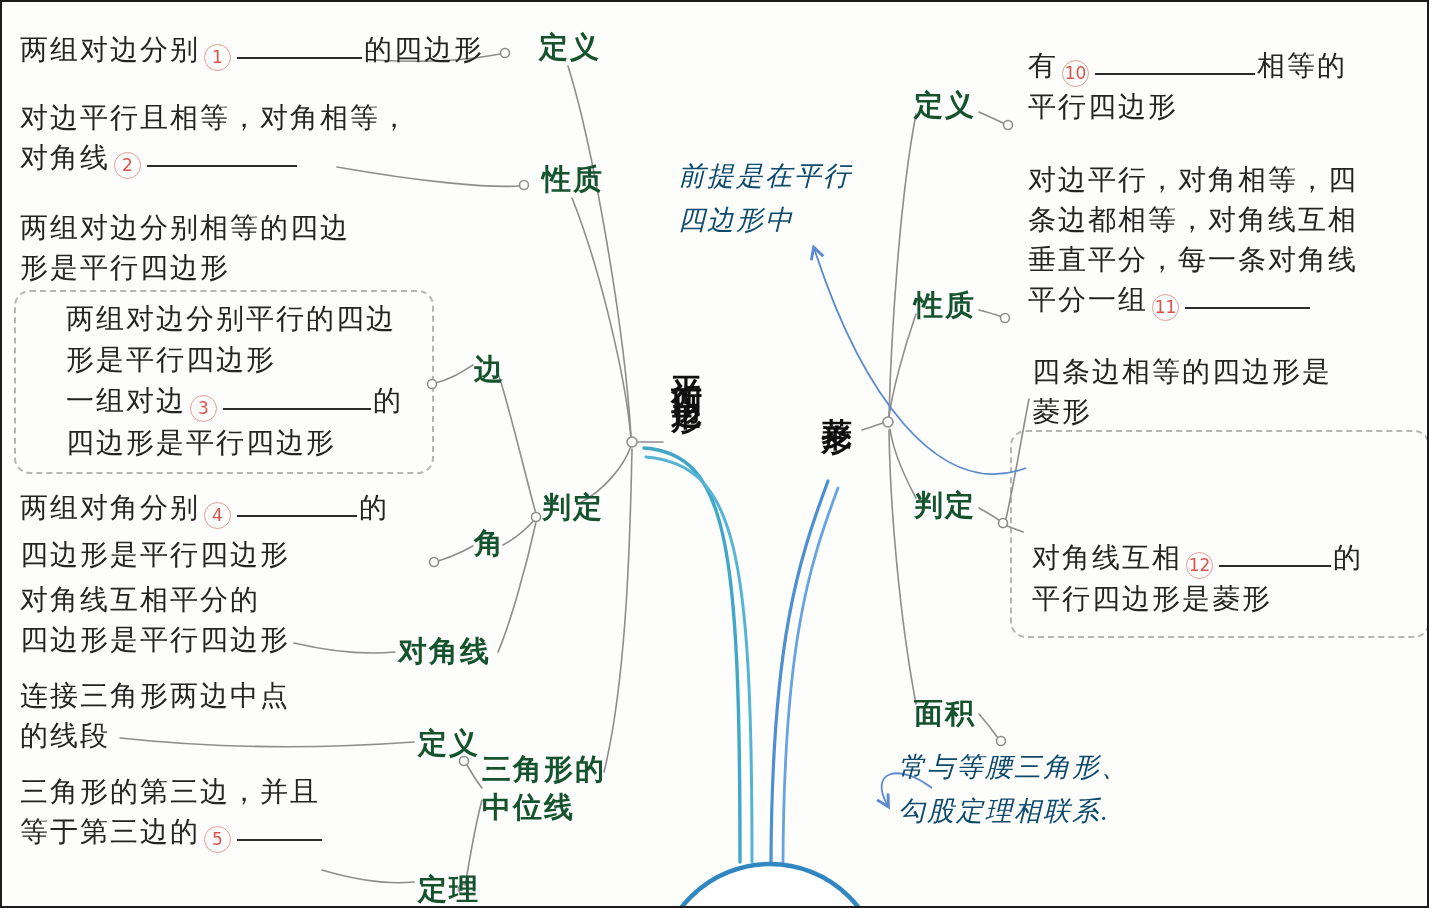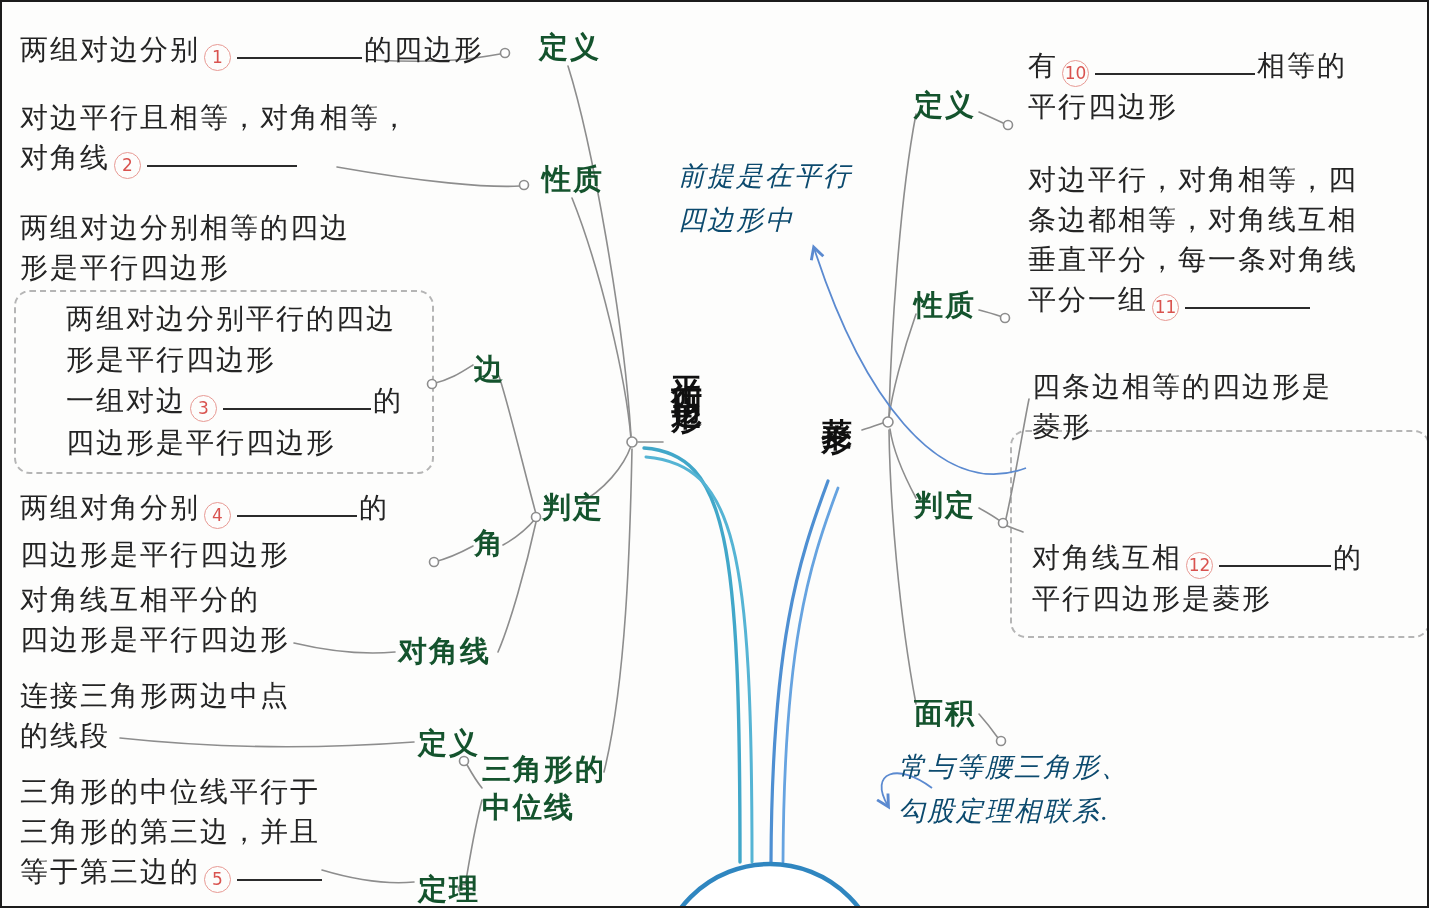--- a/index.html
+++ b/index.html
@@ -165,21 +165,20 @@
     </div>
   <div class="label" style="left:396px;top:630px;">对角线</div>
 
   <div class="tnode" style="left:18px;top:674px;">
       <div class="line"><span class="txt">连接三角形两边中点</span></div>
       <div class="line"><span class="txt">的线段</span></div>
     </div>
   <div class="label" style="left:416px;top:722px;">定义</div>
 
   <div class="tnode" style="left:18px;top:770px;">
-      <div class="line"><span class="txt">三角形的中位线平行于</span></div>
       <div class="line"><span class="txt">三角形的第三边，并且</span></div>
       <div class="line"><span class="txt">等于第三边的</span><span class="num">5</span><span class="blank" style="width: 85px;"></span></div>
     </div>
   <div class="label" style="left:416px;top:868px;">定理</div>
 
   <div class="label" style="left:480px;top:748px;line-height:38px;">
     <div>三角形的</div>
     <div>中位线</div>
   </div>
 
@@ -194,21 +193,21 @@
 
   <div class="label" style="left:912px;top:284px;">性质</div>
   <div class="tnode" style="left:1026px;top:158px;">
       <div class="line"><span class="txt">对边平行，对角相等，四</span></div>
       <div class="line"><span class="txt">条边都相等，对角线互相</span></div>
       <div class="line"><span class="txt">垂直平分，每一条对角线</span></div>
       <div class="line"><span class="txt">平分一组</span><span class="num">11</span><span class="blank" style="width: 125px;"></span></div>
     </div>
 
   <div class="label" style="left:912px;top:484px;">判定</div>
-  <div class="tnode" style="left:1030px;top:350px;margin-top:15px;">
+  <div class="tnode" style="left:1030px;top:350px;">
       <div class="line"><span class="txt">四条边相等的四边形是</span></div>
       <div class="line"><span class="txt">菱形</span></div>
     </div>
   <div class="tnode" style="left:1030px;top:536px;">
       <div class="line"><span class="txt">对角线互相</span><span class="num">12</span><span class="blank" style="width: 112px;"></span><span class="txt">的</span></div>
       <div class="line"><span class="txt">平行四边形是菱形</span></div>
     </div>
 
   <div class="label" style="left:912px;top:692px;">面积</div>
 

